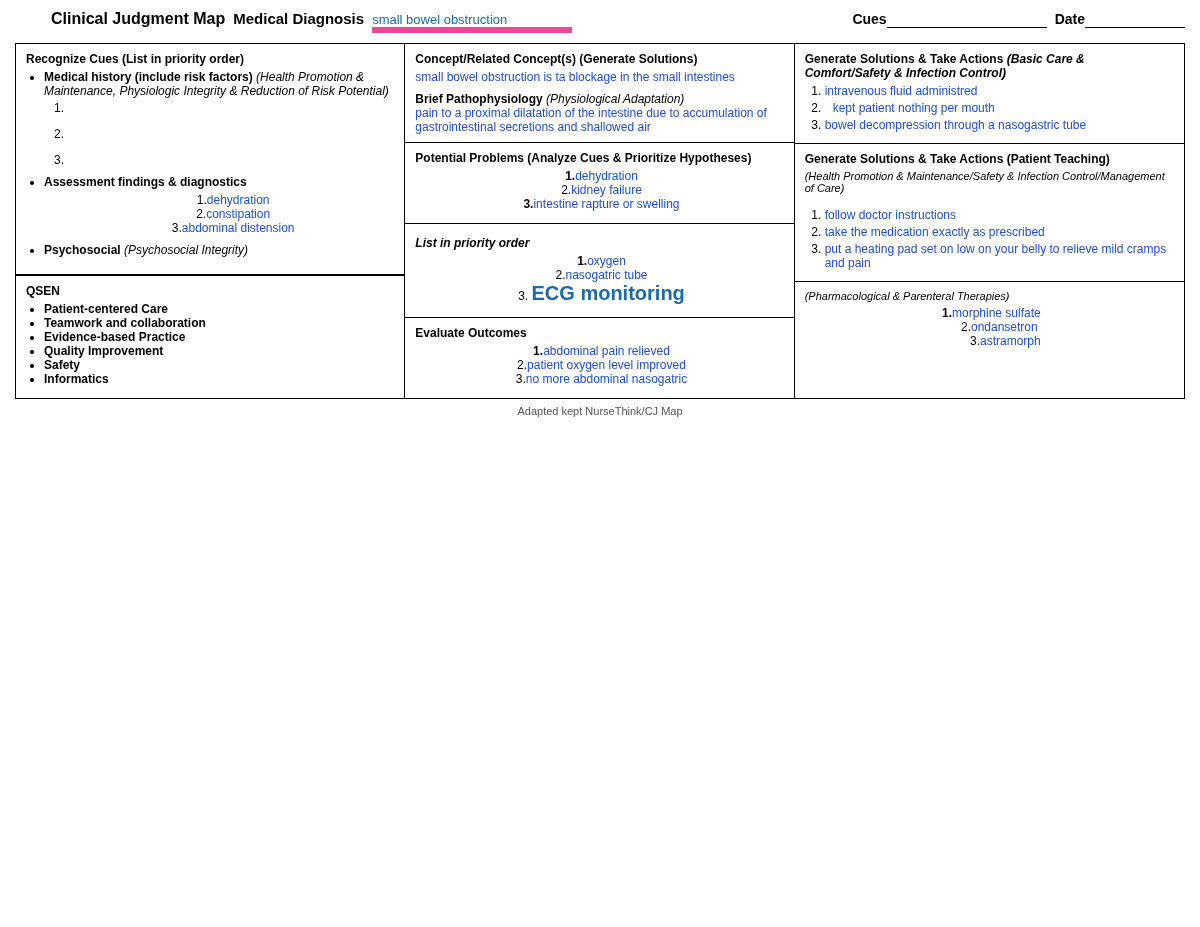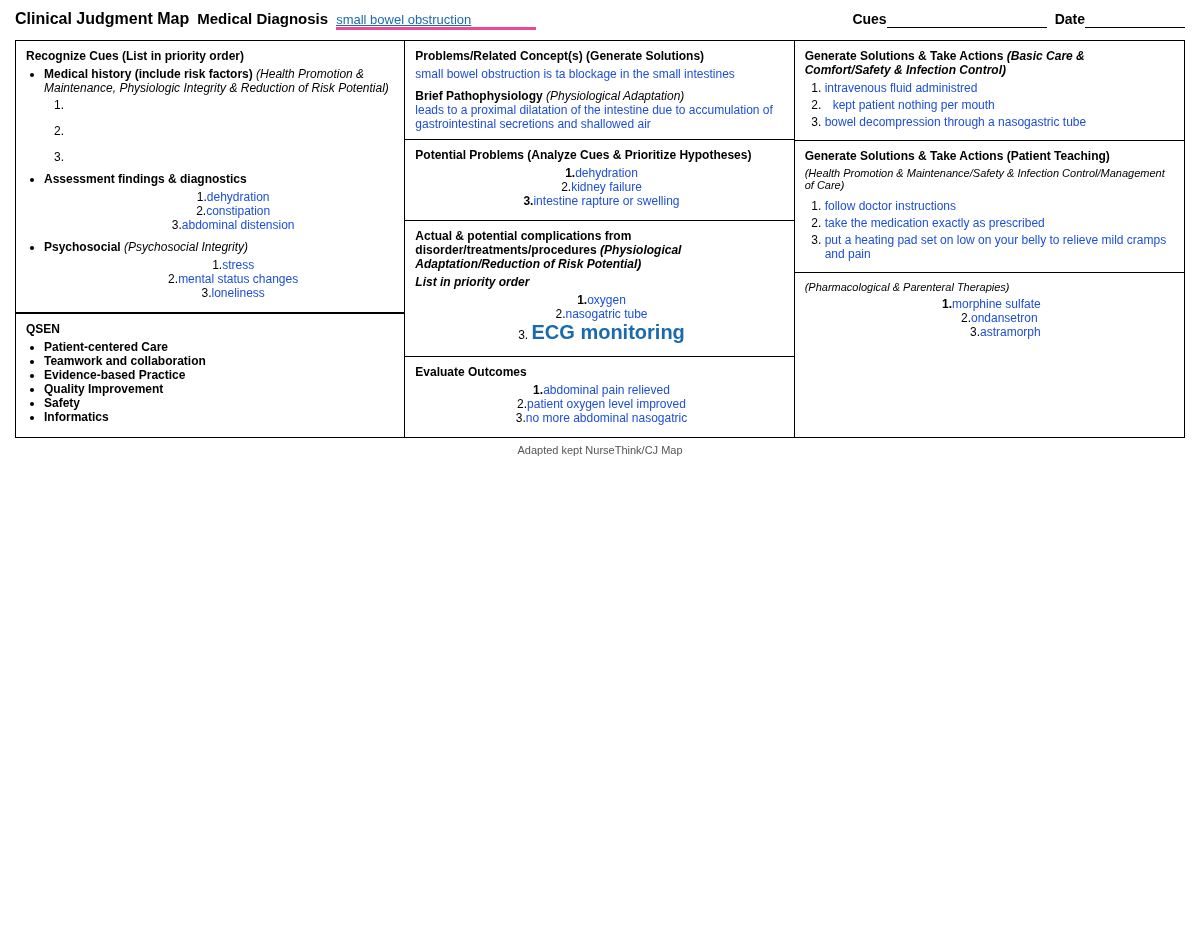--- a/index.html
+++ b/index.html
@@ -14,30 +14,30 @@
     }
     .header {
       display: flex;
       align-items: baseline;
       margin-bottom: 10px;
       gap: 8px;
     }
     .header-title {
       font-size: 16px;
       font-weight: bold;
+      margin-left: 36px;
     }
     .header-diagnosis-label {
       font-size: 15px;
       font-weight: bold;
     }
     .header-diagnosis-value {
       color: #1a6aad;
       font-size: 13px;
-      text-decoration: underline;
-      border-bottom: 3px solid #ec4899;
+      border-bottom: 6px solid #ec4899;
       min-width: 200px;
     }
     .header-name {
       margin-left: auto;
       font-size: 14px;
       font-weight: bold;
     }
     .header-name-line {
       border-bottom: 1px solid #000;
       min-width: 160px;
@@ -166,69 +166,60 @@
           <span class="bold">Assessment findings &amp; diagnostics</span>
           <div class="numbered-list indent-list">
             <div><span class="num">1.</span><span class="blue-text">dehydration</span></div>
             <div><span class="num">2.</span><span class="blue-text">constipation</span></div>
             <div><span class="num">3.</span><span class="blue-text">abdominal distension</span></div>
           </div>
         </li>
         <li style="margin-top:8px;">
           <span class="bold">Psychosocial</span>
           <span class="italic">(Psychosocial Integrity)</span>
-          <div class="numbered-list indent-list">
-            <div><span class="num">1.</span><span class="blue-text">stress</span></div>
-            <div><span class="num">2.</span><span class="blue-text">mental status changes</span></div>
-            <div><span class="num">3.</span><span class="blue-text">loneliness</span></div>
-          </div>
         </li>
       </ul>
     </div>
     <div class="col1-qsen" style="border-top:1.5px solid #000;">
       <div class="cell-title">QSEN</div>
       <ul class="bullet-list">
         <li><span class="bold">Patient-centered Care</span></li>
         <li><span class="bold">Teamwork and collaboration</span></li>
         <li><span class="bold">Evidence-based Practice</span></li>
         <li><span class="bold">Quality Improvement</span></li>
         <li><span class="bold">Safety</span></li>
         <li><span class="bold">Informatics</span></li>
       </ul>
     </div>
   </div>
 
   <div class="col">
     <div class="cell">
       <div class="cell-title">
-        <span>Problems/Related Concept(s)</span>
+        <span>Concept/Related Concept(s)</span>
         <span>(Generate Solutions)</span>
       </div>
       <div class="blue-text" style="margin-bottom:8px;">small bowel obstruction is ta blockage in the small intestines</div>
       <div>
         <span class="bold">Brief Pathophysiology</span>
         <span class="italic">(Physiological Adaptation)</span>
       </div>
-      <div class="blue-text">leads to a proximal dilatation of the intestine due to accumulation of gastrointestinal secretions and shallowed air</div>
+      <div class="blue-text">pain to a proximal dilatation of the intestine due to accumulation of gastrointestinal secretions and shallowed air</div>
     </div>
 
     <div class="cell">
       <div class="cell-title">Potential Problems (Analyze Cues &amp; Prioritize Hypotheses)</div>
       <div class="numbered-list">
         <div><span class="num bold">1.</span><span class="blue-text">dehydration</span></div>
         <div><span class="num">2.</span><span class="blue-text">kidney failure</span></div>
         <div><span class="num bold">3.</span><span class="blue-text">intestine rapture or swelling</span></div>
       </div>
     </div>
 
     <div class="cell">
-      <div class="cell-title">
-        <span class="bold">Actual &amp; potential complications from disorder/treatments/procedures</span>
-        <span class="italic">(Physiological Adaptation/Reduction of Risk Potential)</span>
-      </div>
       <div style="margin:4px 0;">
         <span class="italic bold">List in priority order</span>
       </div>
       <div class="numbered-list">
         <div><span class="num bold">1.</span><span class="blue-text">oxygen</span></div>
         <div><span class="num">2.</span><span class="blue-text">nasogatric tube</span></div>
         <div>
           <span class="num">3.</span>
           <span class="blue-text large-text">ECG  monitoring</span>
         </div>
@@ -255,21 +246,21 @@
         <li><span class="blue-text">intravenous fluid administred</span></li>
         <li style="padding-left:8px;"><span class="blue-text">kept patient nothing per mouth</span></li>
         <li><span class="blue-text">bowel decompression through a nasogastric tube</span></li>
       </ol>
     </div>
 
     <div class="col3-section">
       <div class="cell-title">
         <span class="bold">Generate Solutions &amp; Take Actions (Patient Teaching)</span>
       </div>
-      <div class="italic" style="font-size:11px;margin-bottom:8px;">(Health Promotion &amp; Maintenance/Safety &amp; Infection Control/Management of Care)</div>
+      <div class="italic" style="font-size:11px;margin-bottom:14px;">(Health Promotion &amp; Maintenance/Safety &amp; Infection Control/Management of Care)</div>
       <ol class="standard">
         <li><span class="blue-text">follow doctor instructions</span></li>
         <li><span class="blue-text">take the medication exactly as prescribed</span></li>
         <li><span class="blue-text">put a heating pad set on low on your belly to relieve mild cramps and pain</span></li>
       </ol>
     </div>
 
     <div class="col3-section" style="flex:1;">
       <div class="italic" style="font-size:11px;margin-bottom:4px;">(Pharmacological &amp; Parenteral Therapies)</div>
       <div class="numbered-list">

